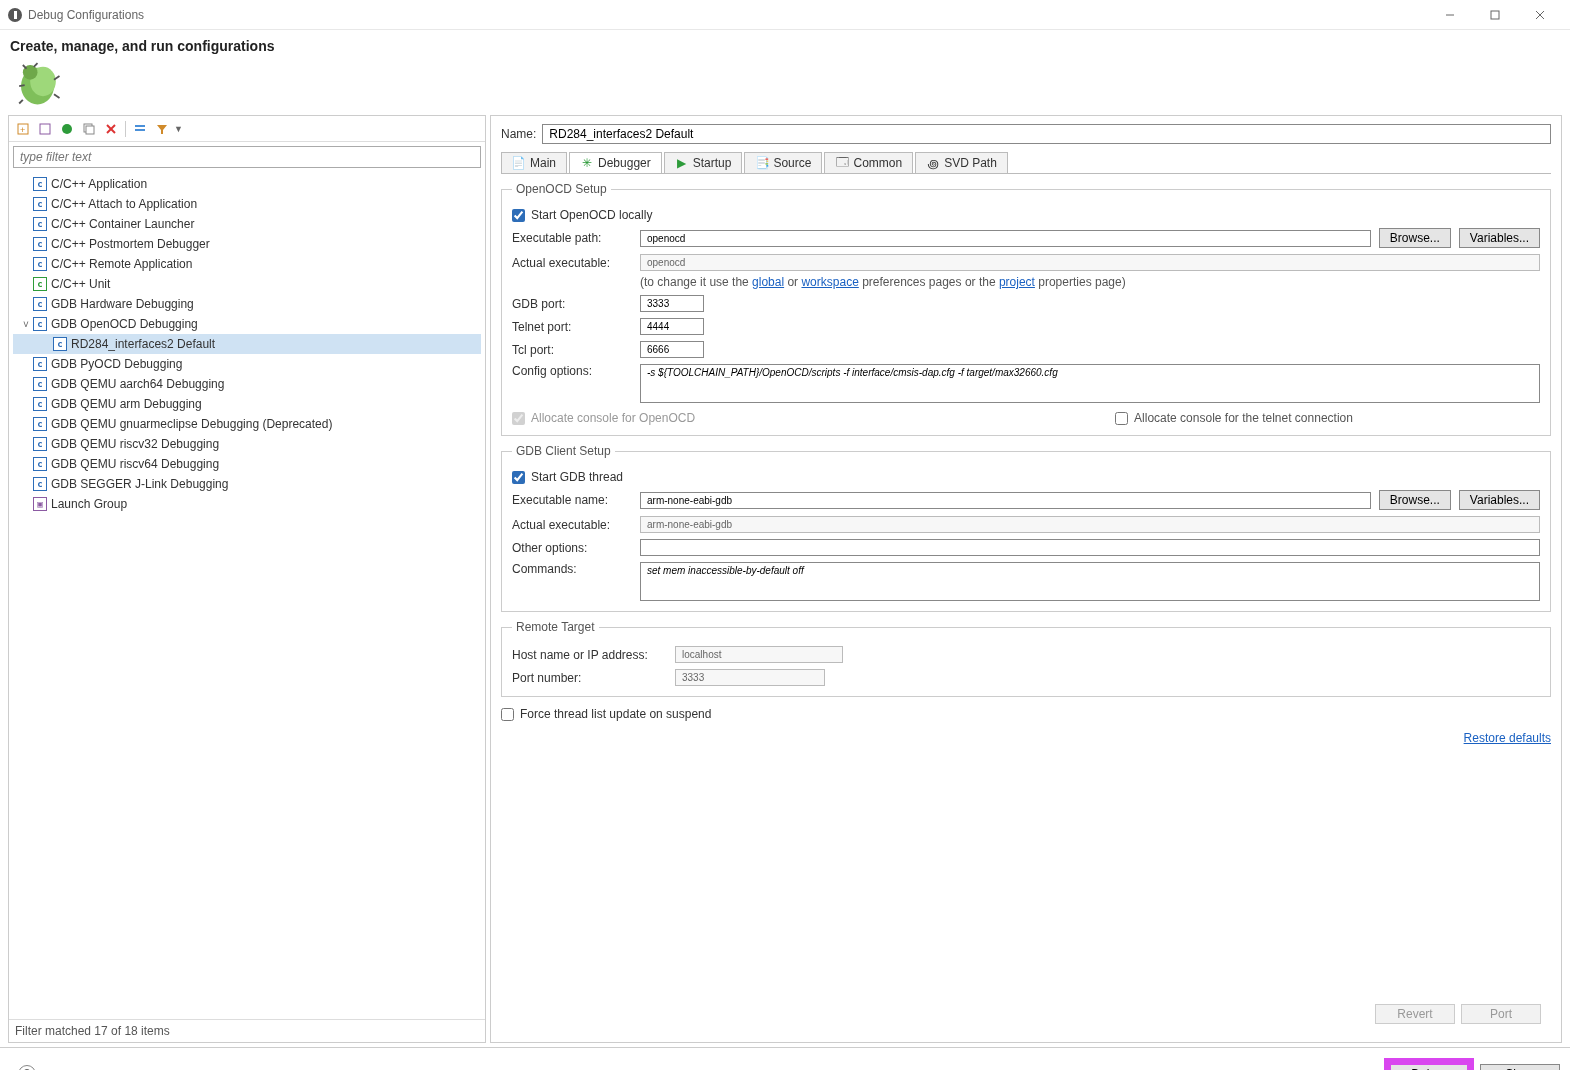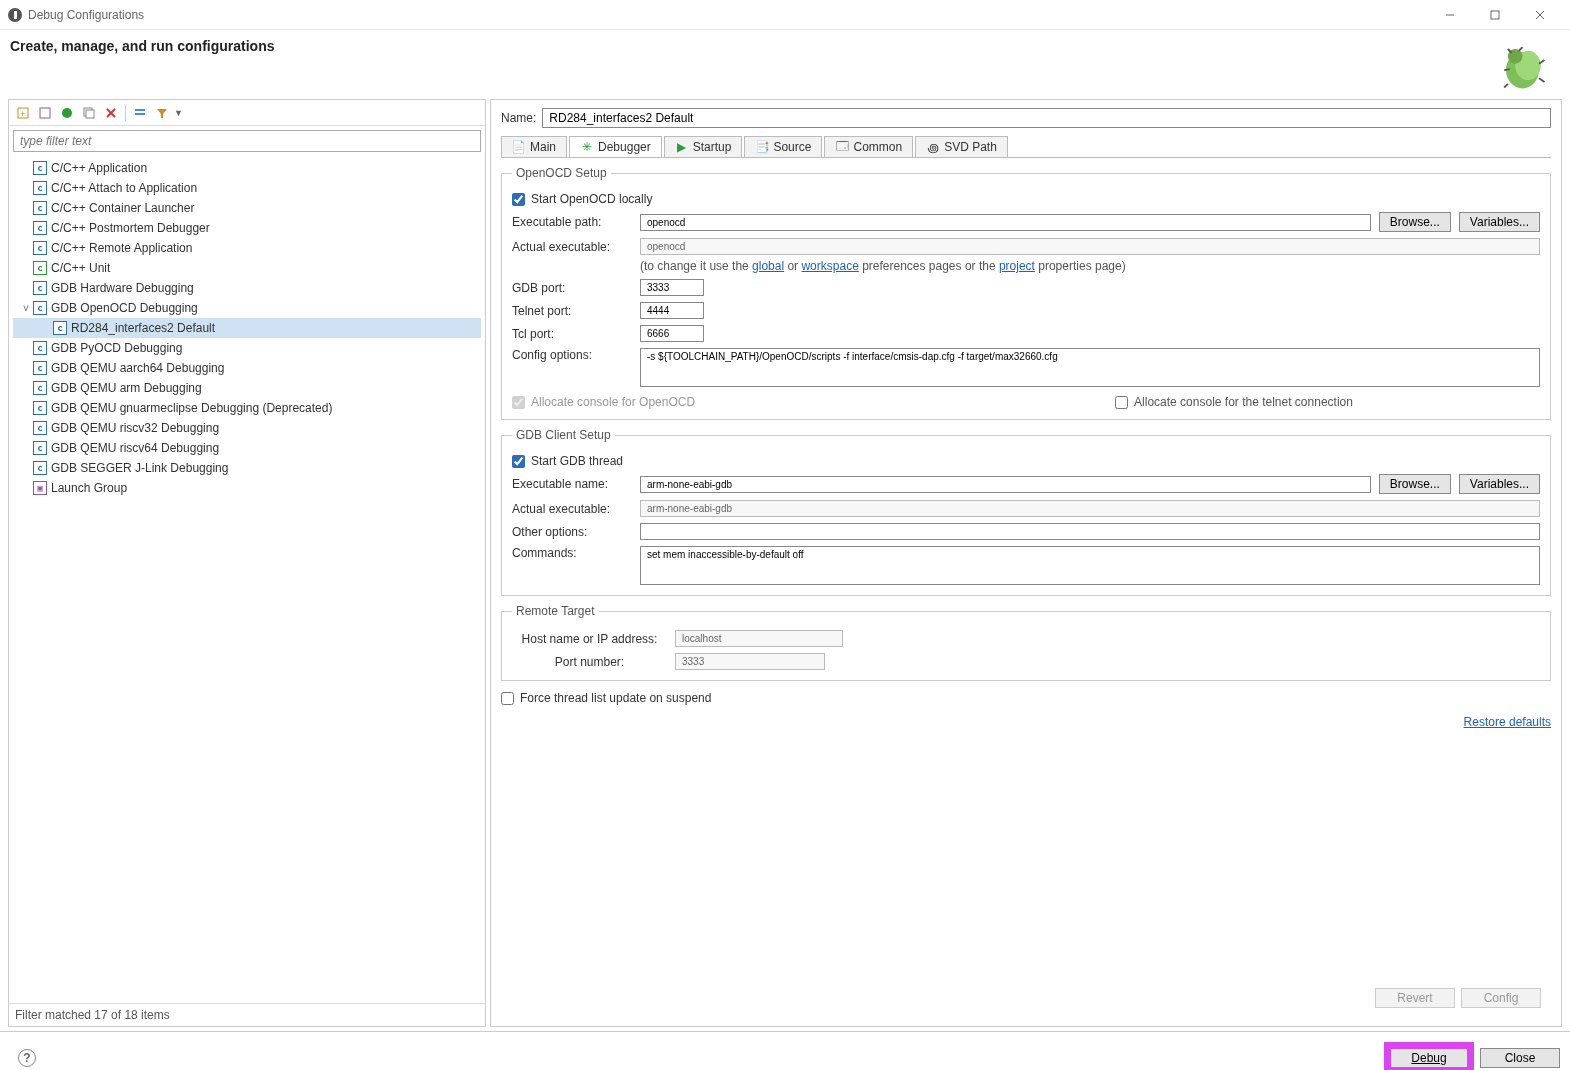--- a/index.html
+++ b/index.html
@@ -5,21 +5,21 @@
 * { box-sizing: border-box; margin: 0; padding: 0; }
 body { font-family: "Segoe UI", Tahoma, sans-serif; font-size: 12px; color: #333; background: #fff; width: 1570px; height: 1070px; overflow: hidden; }
 .titlebar { height: 30px; display: flex; align-items: center; padding: 0 8px; border-bottom: 1px solid #e8e8e8; }
 .titlebar .icon-app { width: 14px; height: 14px; background: #555; border-radius: 50%; margin-right: 6px; position: relative; }
 .titlebar .icon-app::after { content:''; position:absolute; top:3px; left:6px; width:3px; height:8px; background:#fff; }
 .titlebar .title-text { color: #666; font-size: 12px; }
 .win-controls { margin-left: auto; display: flex; }
 .win-btn { width: 45px; height: 30px; display:flex; align-items:center; justify-content:center; color:#666; cursor:pointer; }
 .win-btn svg { width:10px; height:10px; }
 
-.header-band { padding: 8px 10px 6px 10px; display: flex; align-items: flex-start; justify-content: space-between; }
+.header-band { padding: 8px 10px 6px 10px; display: flex; align-items: flex-start; justify-content: space-between; flex-direction: column; }
 .header-band h2 { font-size: 14px; font-weight: bold; color: #222; }
 .bug-logo { width: 55px; height: 55px; margin-right: 10px; }
 
 .main-split { display: flex; height: calc(1070px - 30px - 66px - 46px); padding: 0 8px; gap: 4px; }
 .left-panel { width: 478px; border: 1px solid #ccc; display: flex; flex-direction: column; background: #fff; }
 .right-panel { flex: 1; border: 1px solid #ccc; padding: 8px 10px; display: flex; flex-direction: column; overflow-y: auto; }
 
 .toolbar { height: 26px; display: flex; align-items: center; padding: 2px 4px; border-bottom: 1px solid #ddd; gap: 2px; }
 .tb-btn { width: 20px; height: 20px; display:flex; align-items:center; justify-content:center; cursor:pointer; border:1px solid transparent; }
 .tb-sep { width:1px; height:16px; background:#ccc; margin:0 2px; }
@@ -40,32 +40,32 @@
 
 .tabs { display:flex; border-bottom:1px solid #bbb; }
 .tab { display:flex; align-items:center; gap:4px; padding:3px 10px; border:1px solid #bbb; border-bottom:none; margin-right:2px; cursor:pointer; background:#f2f2f2; font-size:12px; }
 .tab.active { background:#fff; }
 .tab-icon { width:14px; height:14px; display:inline-flex; align-items:center; justify-content:center; }
 
 fieldset { border:1px solid #ccc; margin-top:8px; padding:6px 10px 10px 10px; }
 legend { color:#555; font-size:12px; padding:0 4px;margin-top:36px; }
 .form-row { display:flex; align-items:center; gap:8px; margin-top:6px; }
 .form-row > label { width: 120px; color:#333; }
-.form-row.wide > label { width: 155px; text-align: center; }
+.form-row.wide > label { width: 155px; }
 .form-row input[type=text], .form-row textarea { padding:2px 6px; border:1px solid #888; font-size:10px; background:#fff; }
 .form-row input[disabled], .form-row textarea[disabled] { background:#f7f7f7; color:#666; border:1px solid #bbb; }
 .form-row .flex-input { flex:1; }
 .form-row .port-input { width:64px; }
 .btn { padding:2px 10px; border:1px solid #888; background:#e5e5e5; cursor:pointer; font-size:12px; }
 .btn:disabled { color:#999; border-color:#ccc; background:#f2f2f2; }
 .cb-row { display:flex; align-items:center; gap:6px; margin-top:6px; }
 .cb-row input[type=checkbox] { width:13px; height:13px; accent-color:#2d6db8; }
 .hint-text { font-size:12px; color:#555; margin-left:128px; margin-top:4px; }
 .hint-text a { color:#1a61c2; text-decoration:underline; cursor:pointer; }
-textarea { resize:none; font-family:inherit; }
+textarea { resize:none; font-family:inherit;font-style:italic; }
 .restore-link { display:block; text-align:right; color:#1a61c2; text-decoration:underline; cursor:pointer; margin-top:10px; }
 
 .bottom-btn-row { display:flex; justify-content:flex-end; gap:6px; padding:10px; }
 .footer { border-top:1px solid #ccc; margin-top:4px; padding:10px; display:flex; align-items:center; }
 .help-icon { width:18px; height:18px; border:1px solid #888; border-radius:50%; display:flex; align-items:center; justify-content:center; color:#666; font-weight:bold; font-size:12px; margin-left:8px; cursor:pointer; }
 .primary-btn { border:7px solid #d946ef;text-decoration:underline; }
 
 .allocate-row { display:flex; align-items:flex-end; margin-top:8px; }
 .allocate-row .left-cb { display:flex; align-items:center; gap:6px; color:#999; }
 .allocate-row .left-cb input[disabled]{ accent-color:#999; }
@@ -369,21 +369,21 @@
 
     <div class="cb-row" style="margin-top:10px">
       <input type="checkbox" style="">
       <label>Force thread list update on suspend</label>
     </div>
     <a class="restore-link">Restore defaults</a>
 
     <div style="flex:1"></div>
     <div class="bottom-btn-row">
       <button class="btn" disabled="" style="width:80px">Revert</button>
-      <button class="btn" disabled="" style="width:80px">Config</button>
+      <button class="btn" disabled="" style="width:80px">Port</button>
     </div>
   </div>
 </div>
 
 <div class="footer">
   <div class="help-icon">?</div>
   <div style="flex:1"></div>
   <button class="btn primary-btn" style="width:90px; margin-right:6px;">Debug</button>
   <button class="btn" style="width:80px">Close</button>
 </div>

